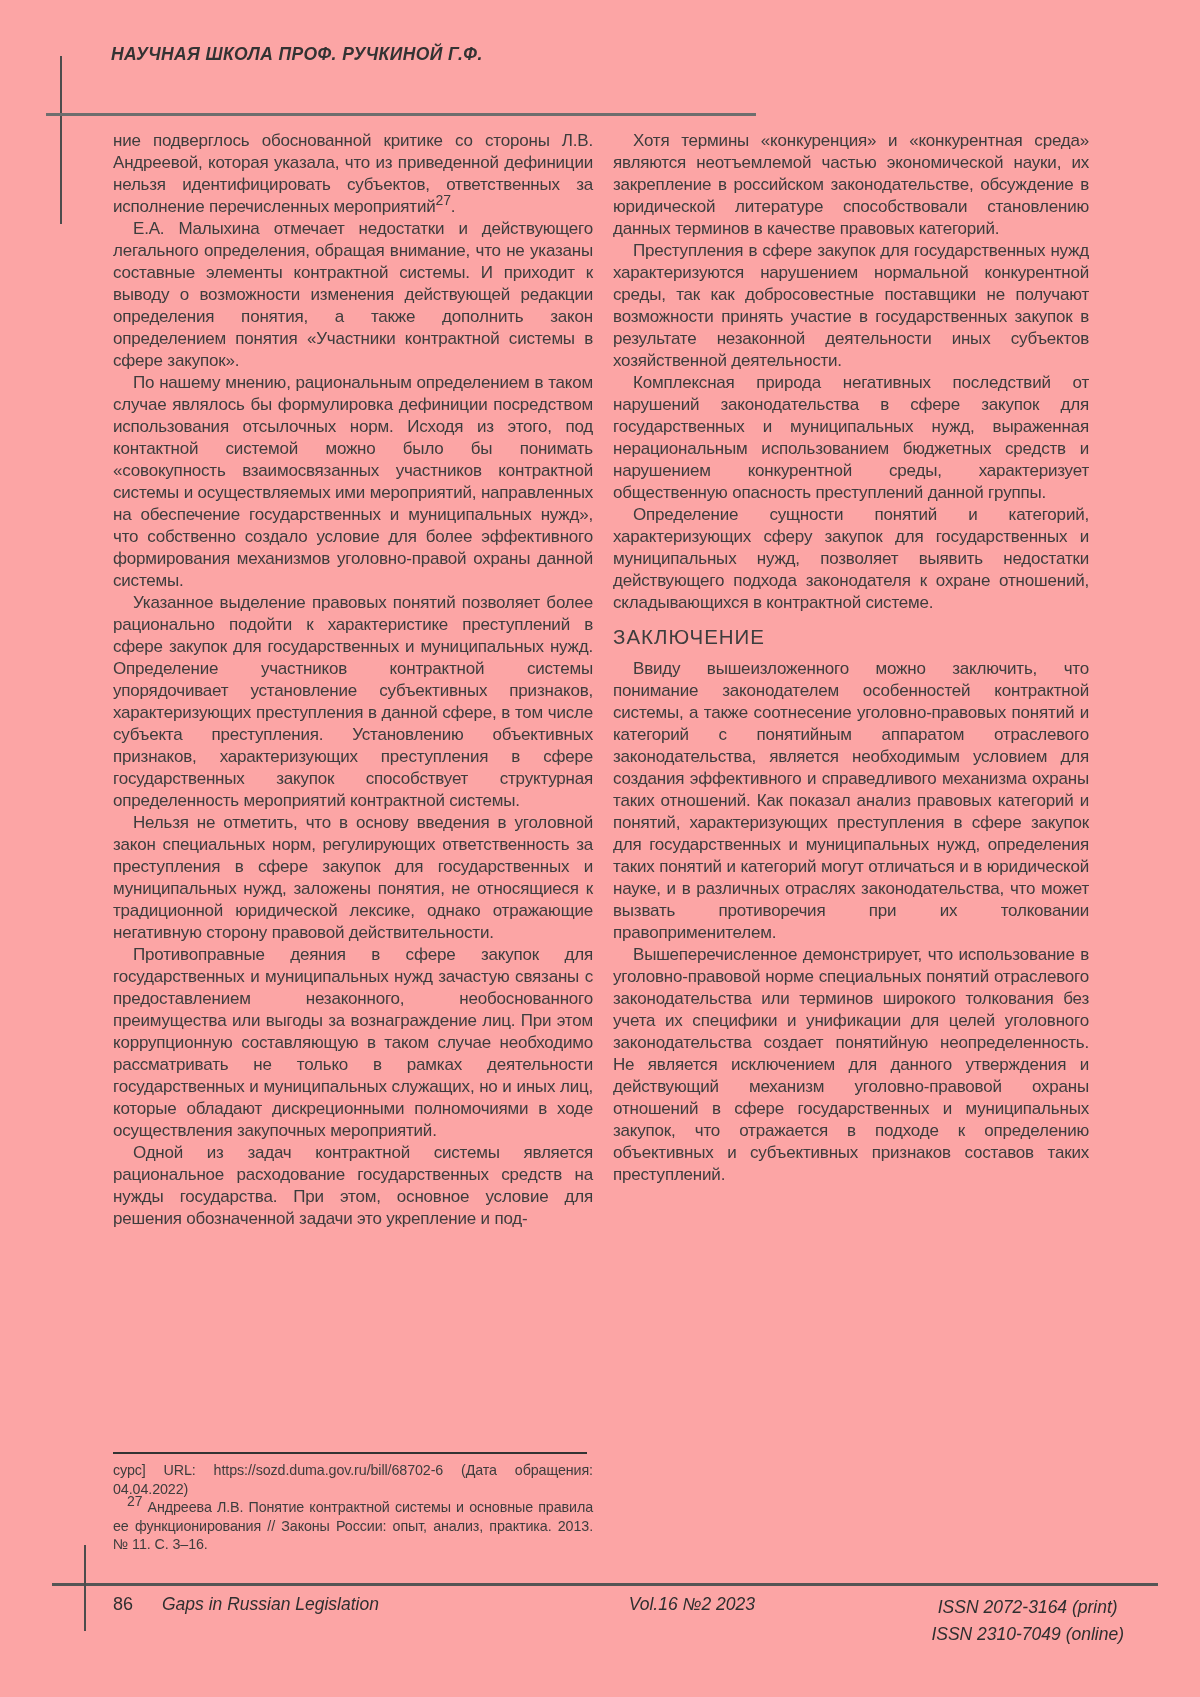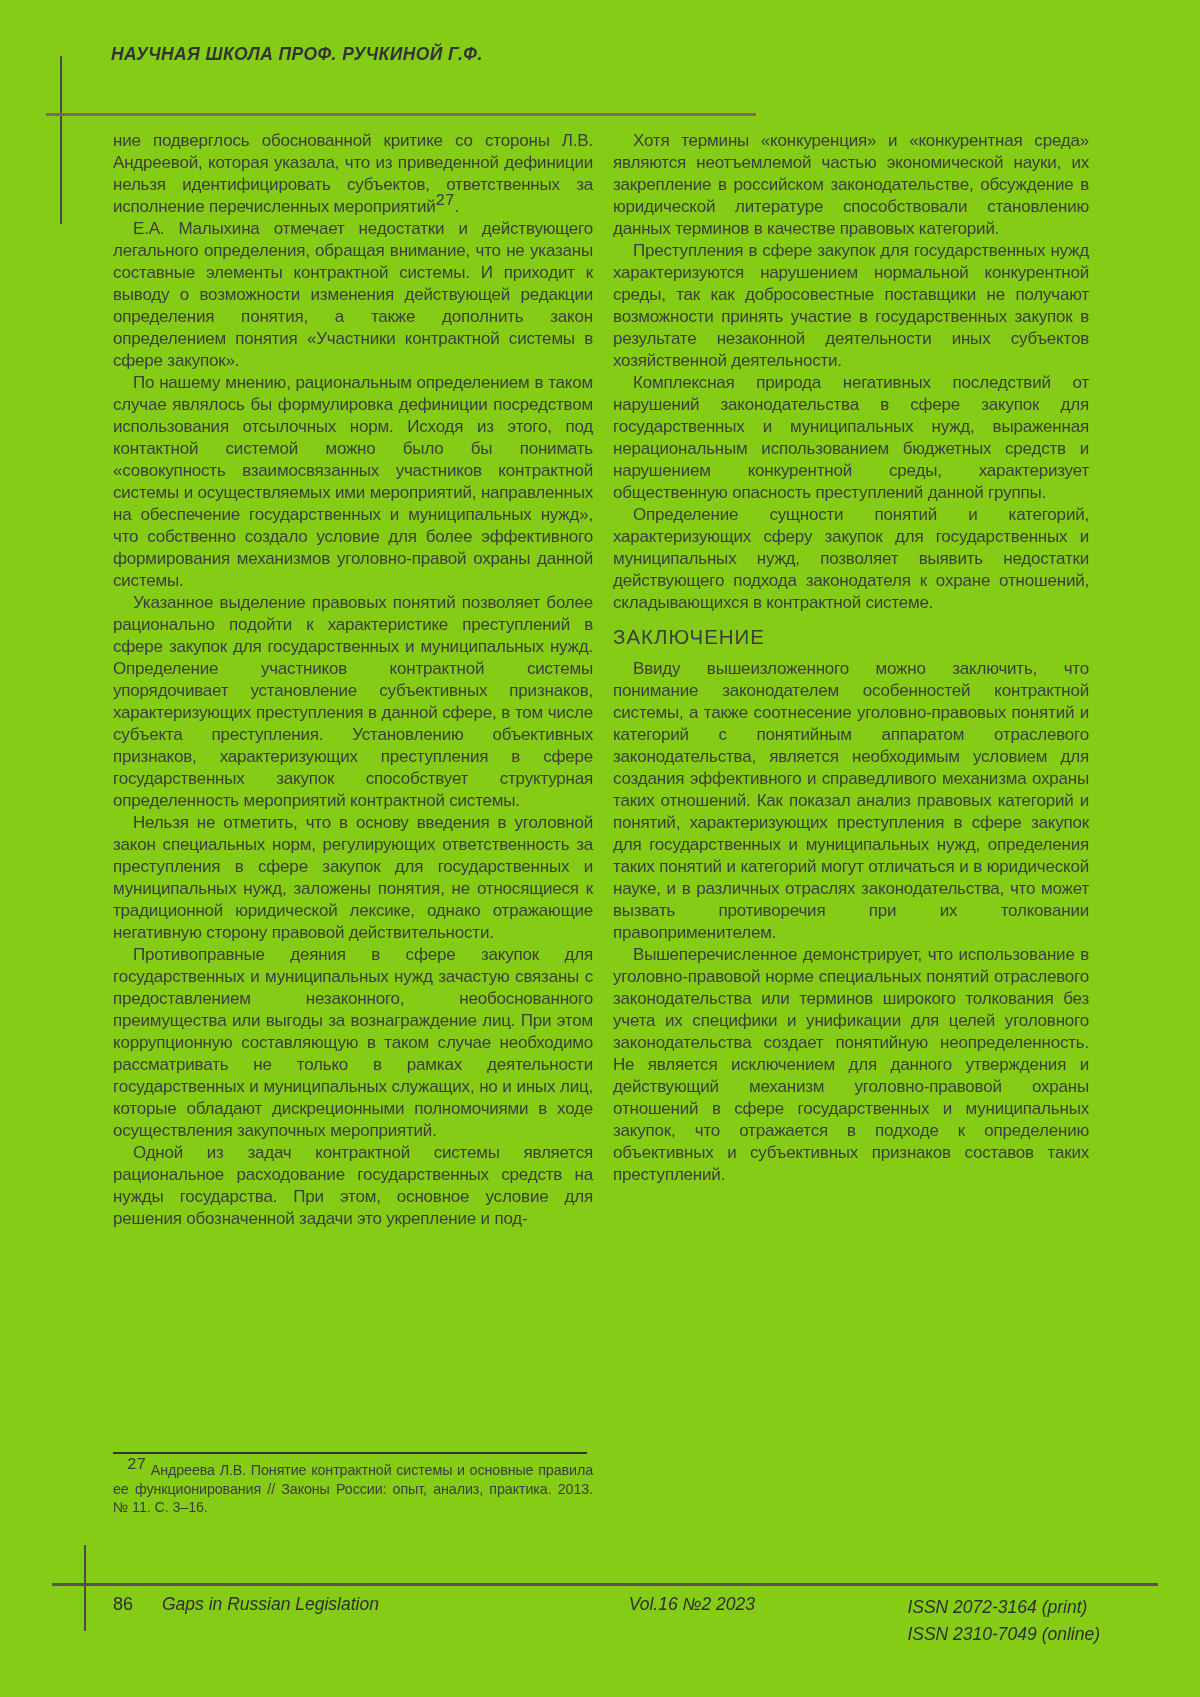--- a/index.html
+++ b/index.html
@@ -1,20 +1,20 @@
 <!DOCTYPE html>
 <html lang="ru"><head>
 <meta charset="utf-8">
 <style>
   html,body{margin:0;padding:0;background:#ffffff;}
   .page{
     position:relative;
     width:1200px;
     height:1697px;
-    background:#84cc16;
+    background:#fca5a5;
     font-family:"Liberation Sans","DejaVu Sans",sans-serif;
     color:#3d3d3d;
     overflow:hidden;
   }
   
   .header-title{
     position:absolute;
     left:111px; top:44px;
     font-size:17.5px;
     font-weight:bold;
@@ -44,24 +44,23 @@
     letter-spacing:-0.2px;
   }
   .col-left{ left:113px; width:480px; }
   .col-right{ left:613px; width:476px; }
   .para{
     margin:0;
     text-indent:20px;
   }
   .para.no-indent{ text-indent:0; }
   .para sup, .fn sup{
-    font-size:16px;
+    font-size:14px;
     line-height:0;
     vertical-align:super;
-    font-family:Liberation Mono, monospace;
   }
   .section-heading{
     margin:10px 0 8px 0;
     font-size:20.5px;
     font-weight:400;
     letter-spacing:1px;
     line-height:26px;
     text-align:left;
     text-indent:0;
     color:#3d3d3d;
@@ -111,22 +110,22 @@
   }
   .footer .journal{
     position:absolute; left:162px; top:2px;
   }
   .footer .vol{
     position:absolute; left:555px; top:2px;
     width:200px;
     text-align:right;
   }
   .footer .issn{
-    position:absolute; right:100px; top:2px;
-    text-align:left;
+    position:absolute; right:76px; top:2px;
+    text-align:center;
     line-height:27px;
   }
 </style>
 </head>
 <body>
 
 <div class="page">
 
   <div class="header-title">НАУЧНАЯ ШКОЛА ПРОФ. РУЧКИНОЙ Г.Ф.</div>
   <div class="rule-top-v"></div>
@@ -147,20 +146,21 @@
     <p class="para">Преступления в сфере закупок для государственных нужд характеризуются нарушением нормальной конкурентной среды, так как добросовестные поставщики не получают возможности принять участие в государственных закупок в результате незаконной деятельности иных субъектов хозяйственной деятельности.</p>
     <p class="para">Комплексная природа негативных последствий от нарушений законодательства в сфере закупок для государственных и муниципальных нужд, выраженная нерациональным использованием бюджетных средств и нарушением конкурентной среды, характеризует общественную опасность преступлений данной группы.</p>
     <p class="para">Определение сущности понятий и категорий, характеризующих сферу закупок для государственных и муниципальных нужд, позволяет выявить недостатки действующего подхода законодателя к охране отношений, складывающихся в контрактной системе.</p>
     <h2 class="section-heading">ЗАКЛЮЧЕНИЕ</h2>
     <p class="para">Ввиду вышеизложенного можно заключить, что понимание законодателем особенностей контрактной системы, а также соотнесение уголовно-правовых понятий и категорий с понятийным аппаратом отраслевого законодательства, является необходимым условием для создания эффективного и справедливого механизма охраны таких отношений. Как показал анализ правовых категорий и понятий, характеризующих преступления в сфере закупок для государственных и муниципальных нужд, определения таких понятий и категорий могут отличаться и в юридической науке, и в различных отраслях законодательства, что может вызвать противоречия при их толковании правоприменителем.</p>
     <p class="para">Вышеперечисленное демонстрирует, что использование в уголовно-правовой норме специальных понятий отраслевого законодательства или терминов широкого толкования без учета их специфики и унификации для целей уголовного законодательства создает понятийную неопределенность. Не является исключением для данного утверждения и действующий механизм уголовно-правовой охраны отношений в сфере государственных и муниципальных закупок, что отражается в подходе к определению объективных и субъективных признаков составов таких преступлений.</p>
   </div>
 
   <div class="footnotes">
     <div class="fn-sep"></div>
+    <p class="fn">сурс] URL: https://sozd.duma.gov.ru/bill/68702-6 (Дата обращения: 04.04.2022)</p>
     <p class="fn indent"><sup>27</sup><span> Андреева Л.В. Понятие контрактной системы и основные правила ее функционирования // Законы России: опыт, анализ, практика. 2013. № 11. С. 3–16.</span></p>
   </div>
 
   <div class="footer-rule"></div>
   <div class="footer-v"></div>
 
   <div class="footer">
     <span class="pagenum">86</span>
     <span class="journal">Gaps in Russian Legislation</span>
     <span class="vol">Vol.16 №2 2023</span>

